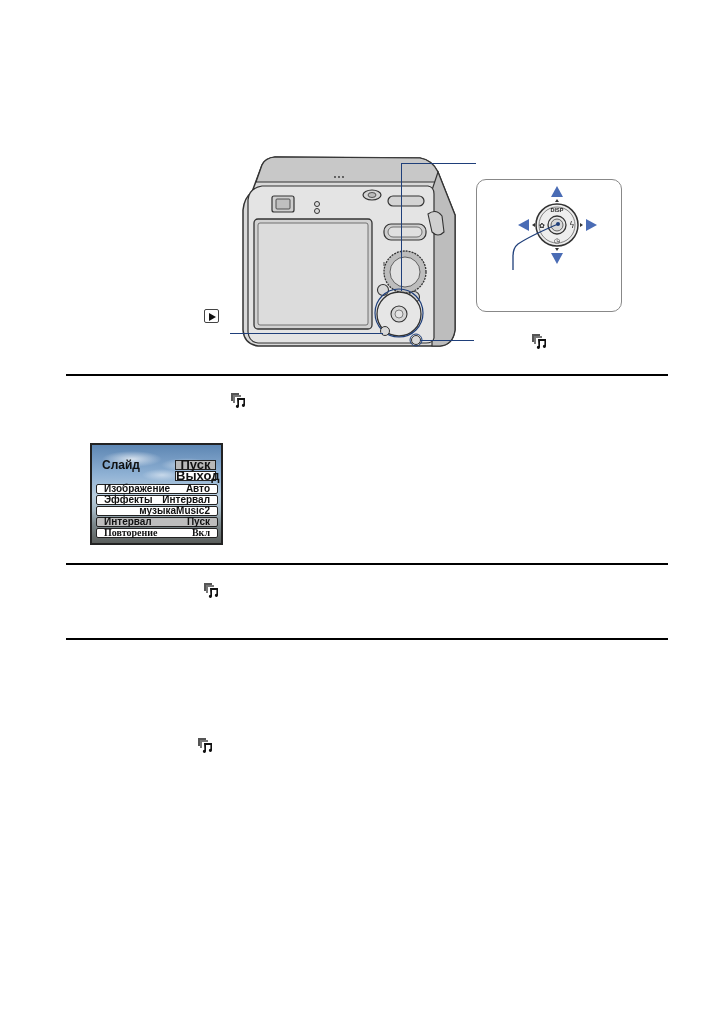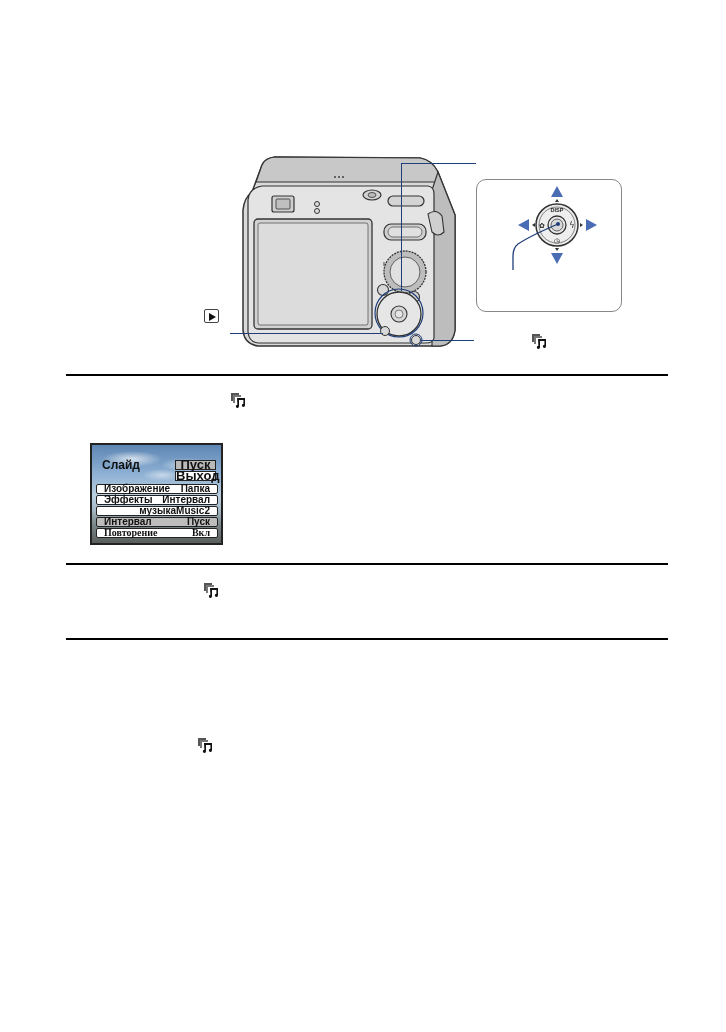--- a/index.html
+++ b/index.html
@@ -246,21 +246,21 @@
 </svg>
 
 <div class="lcd">
   <div class="clouds"></div>
   <div class="title">Слайд</div>
   <div class="btn start">Пуск</div>
   <div class="btn exit">Выход</div>
 
   <div class="row" style="top:39px;">
     <span>Изображение</span>
-    <span>Папка</span>
+    <span>Авто</span>
   </div>
   <div class="row" style="top:50px;">
     <span>Эффекты</span>
     <span>Интервал</span>
   </div>
   <div class="row" style="top:61px;justify-content:flex-end;">
     <span>музыка</span>
     <span>Music2</span>
   </div>
   <div class="row selected" style="top:72px;">

